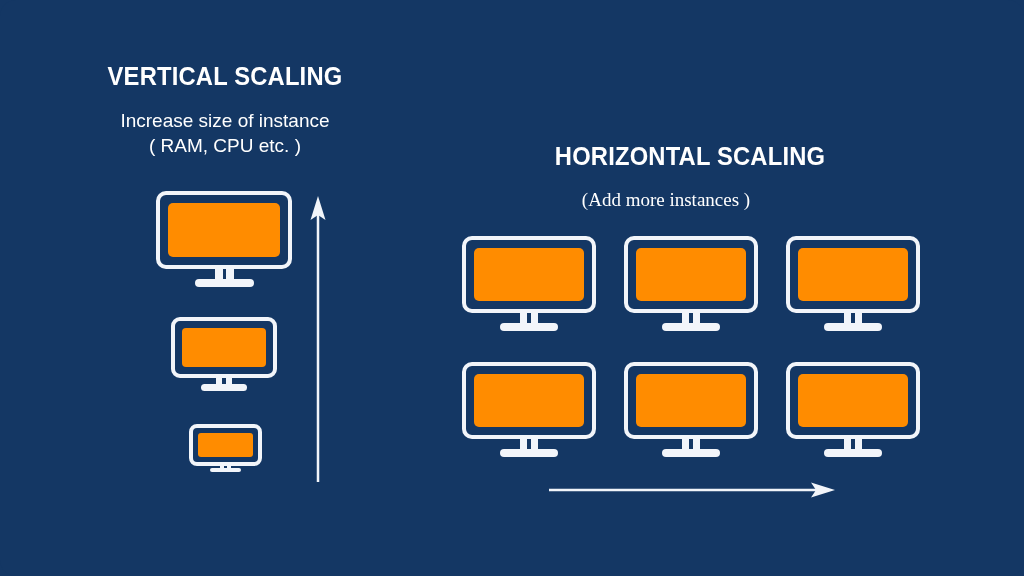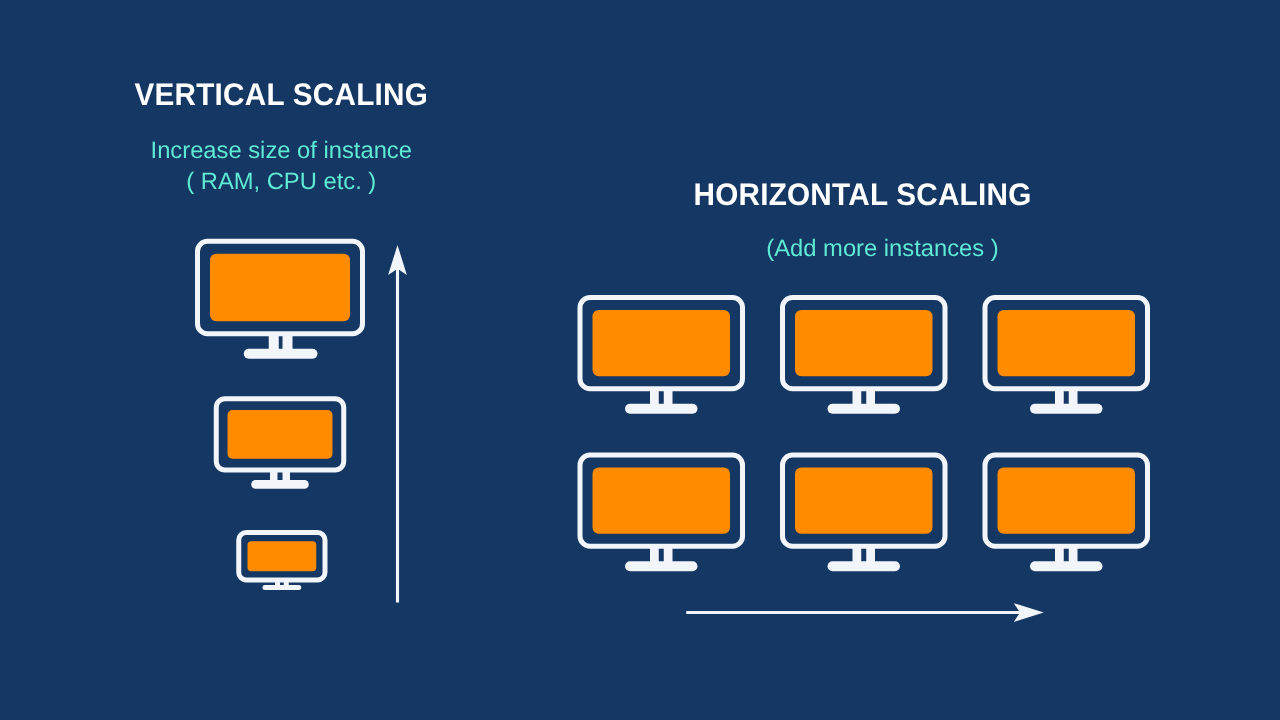--- a/index.html
+++ b/index.html
@@ -32,30 +32,30 @@
     letter-spacing: 0.2px;
     color: #ffffff;
     white-space: nowrap;
     text-align: center;
     transform: scaleX(0.95);
   }
   .panel-sub {
     position: absolute;
     font-size: 19px;
     font-weight: normal;
-    color: #5eead4;
+    color: #ffffff;
     text-align: center;
     line-height: 25px;
     white-space: pre-line;
   }
 
   #vertical-title  { left: 0px;   top: 62px;  width: 450px; }
   #vertical-sub    { left: 0px;   top: 108px; width: 450px; }
   #horizontal-title{ left: 440px; top: 142px; width: 500px; }
-  #horizontal-sub  { left: 456px; top: 187px; width: 500px; }
+  #horizontal-sub  { left: 416px; top: 187px; width: 500px; font-family: Liberation Serif, serif; }
 
   
   .monitor {
     position: absolute;
   }
   .monitor svg { display: block; overflow: visible; }
 
   
   .arrow { position: absolute; }
   .arrow svg { display: block; overflow: visible; }

